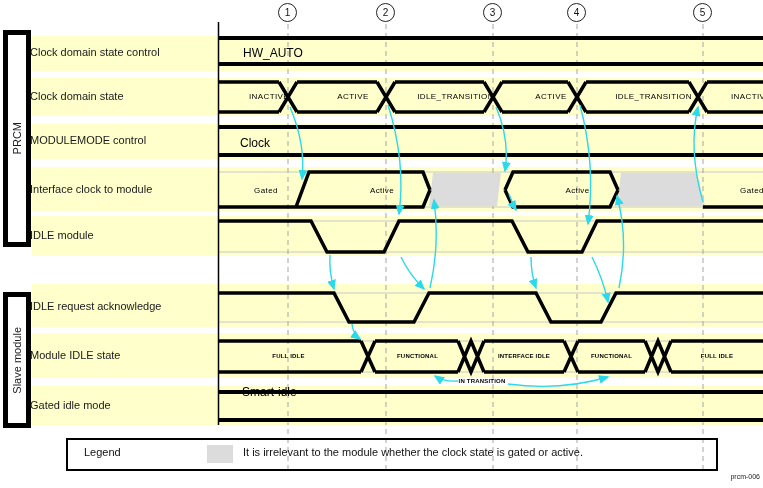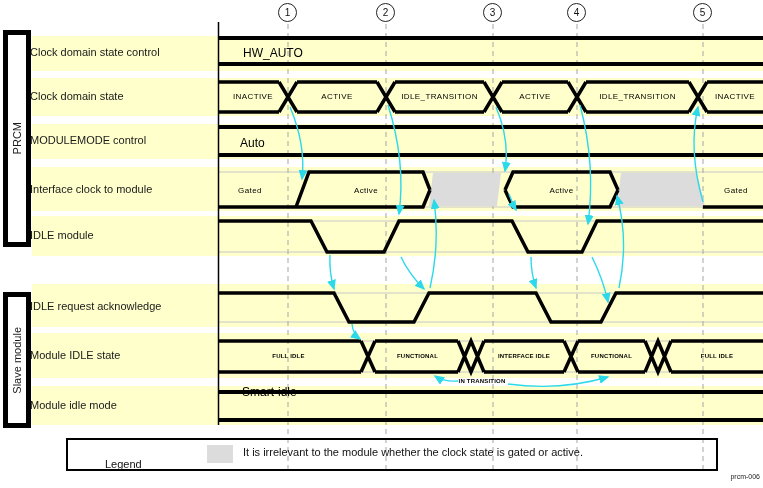--- a/index.html
+++ b/index.html
@@ -8,21 +8,21 @@
     font-family:"Liberation Sans","DejaVu Sans",sans-serif;color:#111;
   }
   #wavesvg{position:absolute;left:0;top:0;z-index:1;}
   .txt{position:absolute;z-index:3;white-space:nowrap;}
   .rowlabel{
     position:absolute;left:30px;width:184px;text-align:left;
     font-size:11px;color:#1a1a1a;z-index:3;white-space:nowrap;
   }
   .seglabel{
     position:absolute;z-index:3;font-size:8px;letter-spacing:.4px;color:#000;
-    display:flex;align-items:center;justify-content:center;height:12px;
+    display:flex;align-items:center;justify-content:center;height:12px;margin-left:16px;
   }
   .vallabel{position:absolute;z-index:3;font-size:12px;color:#000;}
   .tinylabel{
     position:absolute;z-index:3;font-size:6px;font-weight:700;color:#000;
     display:flex;align-items:center;justify-content:center;height:8px;letter-spacing:.2px;
   }
   .marker{
     position:absolute;top:3px;width:19px;height:19px;border:1.2px solid #222;border-radius:50%;
     background:#fff;display:flex;align-items:center;justify-content:center;
     font-size:10px;color:#111;z-index:4;box-sizing:border-box;
@@ -32,21 +32,21 @@
     box-sizing:border-box;display:flex;align-items:center;justify-content:center;z-index:3;
   }
   .groupbox span{
     writing-mode:vertical-rl;transform:rotate(180deg);
     font-size:11px;color:#1a1a1a;white-space:nowrap;
   }
   #legendbox{
     position:absolute;left:66px;top:438px;width:652px;height:33px;
     border:2px solid #000;box-sizing:border-box;background:transparent;z-index:2;
   }
-  #legend-title{position:absolute;left:84px;top:458px;font-size:11px;z-index:3;margin-left:21px;}
+  #legend-title{position:absolute;left:84px;top:446px;font-size:11px;z-index:3;}
   #legend-swatch{position:absolute;left:207px;top:445px;width:26px;height:18px;background:#DCDCDC;z-index:3;}
   #legend-text{position:absolute;left:243px;top:446px;font-size:11px;z-index:3;}
   #figcode{position:absolute;left:700px;top:473px;width:60px;text-align:right;font-size:7px;color:#222;z-index:3;}
 </style>
 </head>
 <body>
 
 <div id="stage">
 
   <svg id="wavesvg" width="763" height="488" viewBox="0 0 763 488">
@@ -167,24 +167,24 @@
     <span>Slave module</span>
   </div>
 
   <div class="rowlabel" style="top:46px">Clock domain state control</div>
   <div class="rowlabel" style="top:134px">MODULEMODE control</div>
   <div class="rowlabel" style="top:90px">Clock domain state</div>
   <div class="rowlabel" style="top:183px">Interface clock to module</div>
   <div class="rowlabel" style="top:229px">IDLE module</div>
   <div class="rowlabel" style="top:349px">Module IDLE state</div>
   <div class="rowlabel" style="top:300px">IDLE request acknowledge</div>
-  <div class="rowlabel" style="top:399px">Module idle mode</div>
+  <div class="rowlabel" style="top:399px">Gated idle mode</div>
 
   <div class="vallabel" style="left:243px;top:46px">HW_AUTO</div>
-  <div class="vallabel" style="left:240px;top:136px">Auto</div>
+  <div class="vallabel" style="left:240px;top:136px">Clock</div>
   <div class="vallabel" style="left:242px;top:385px">Smart-idle</div>
 
   <div class="seglabel" style="left:218px;top:90px;width:70px">INACTIVE</div>
   <div class="seglabel" style="left:297px;top:90px;width:80px">ACTIVE</div>
   <div class="seglabel" style="left:395px;top:90px;width:89px">IDLE_TRANSITION</div>
   <div class="seglabel" style="left:502px;top:90px;width:66px">ACTIVE</div>
   <div class="seglabel" style="left:586px;top:90px;width:103px">IDLE_TRANSITION</div>
   <div class="seglabel" style="left:707px;top:90px;width:56px">INACTIVE</div>
 
   <div class="seglabel" style="left:230px;top:184px;width:40px">Gated</div>

